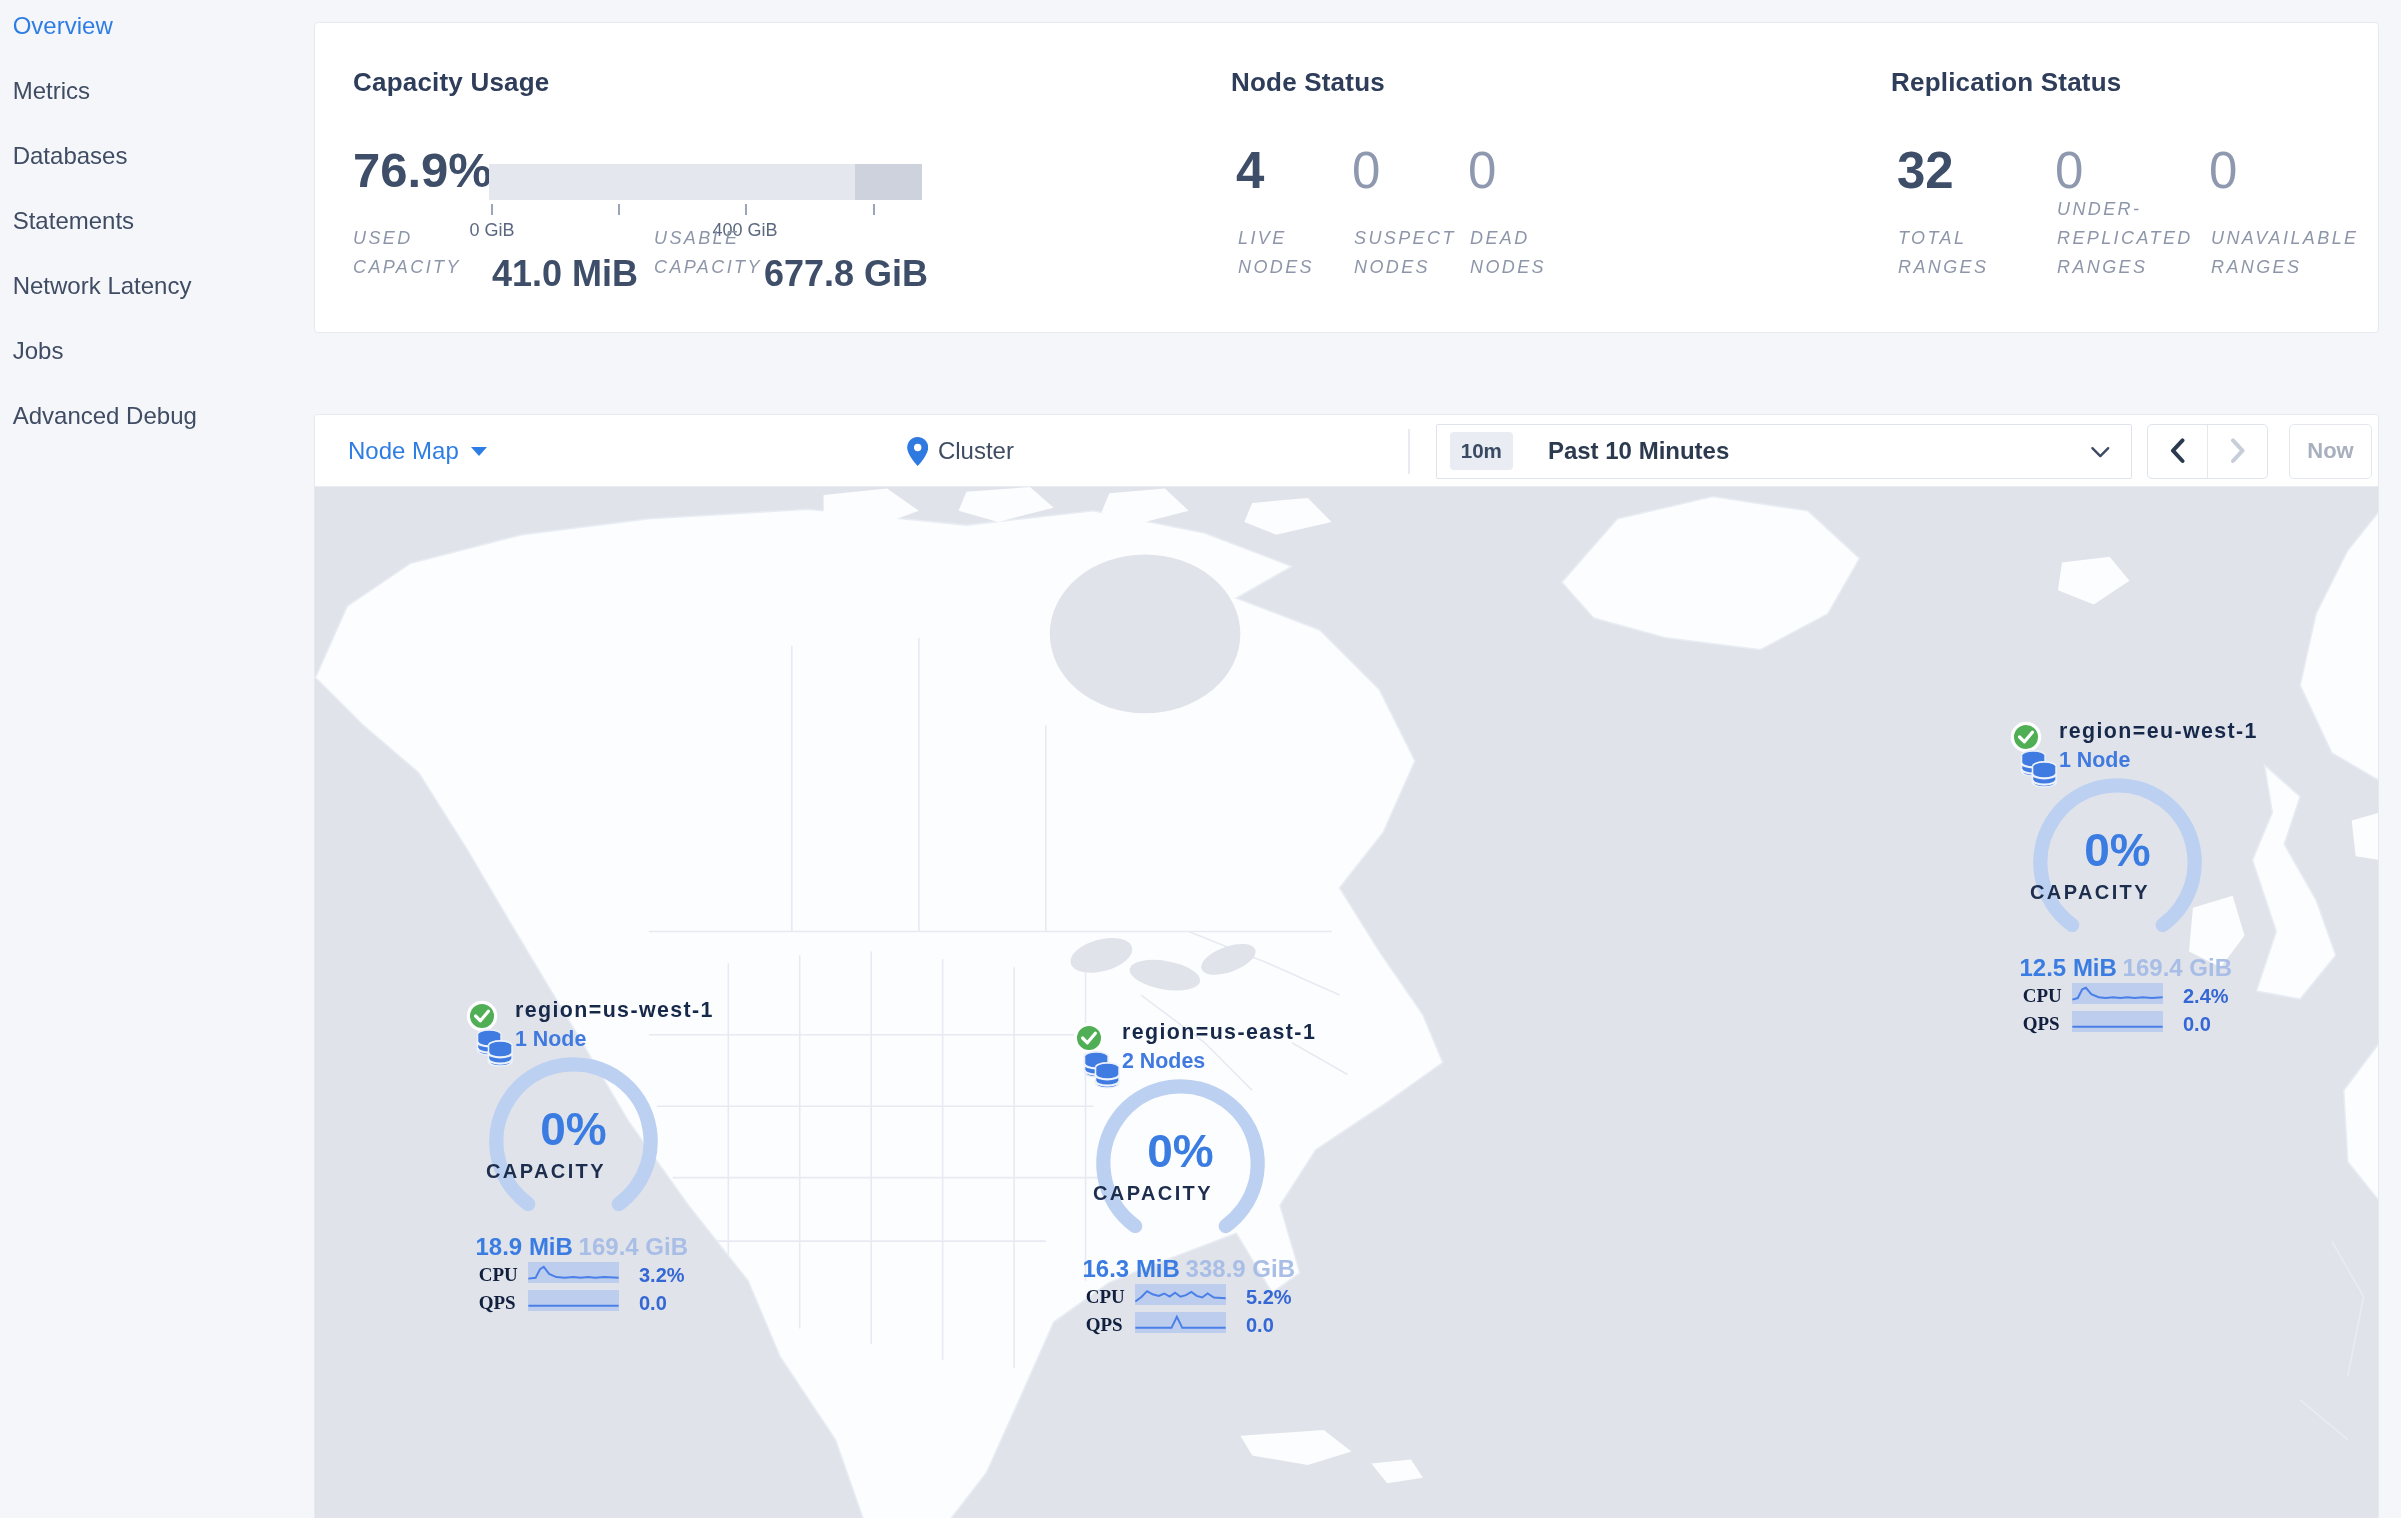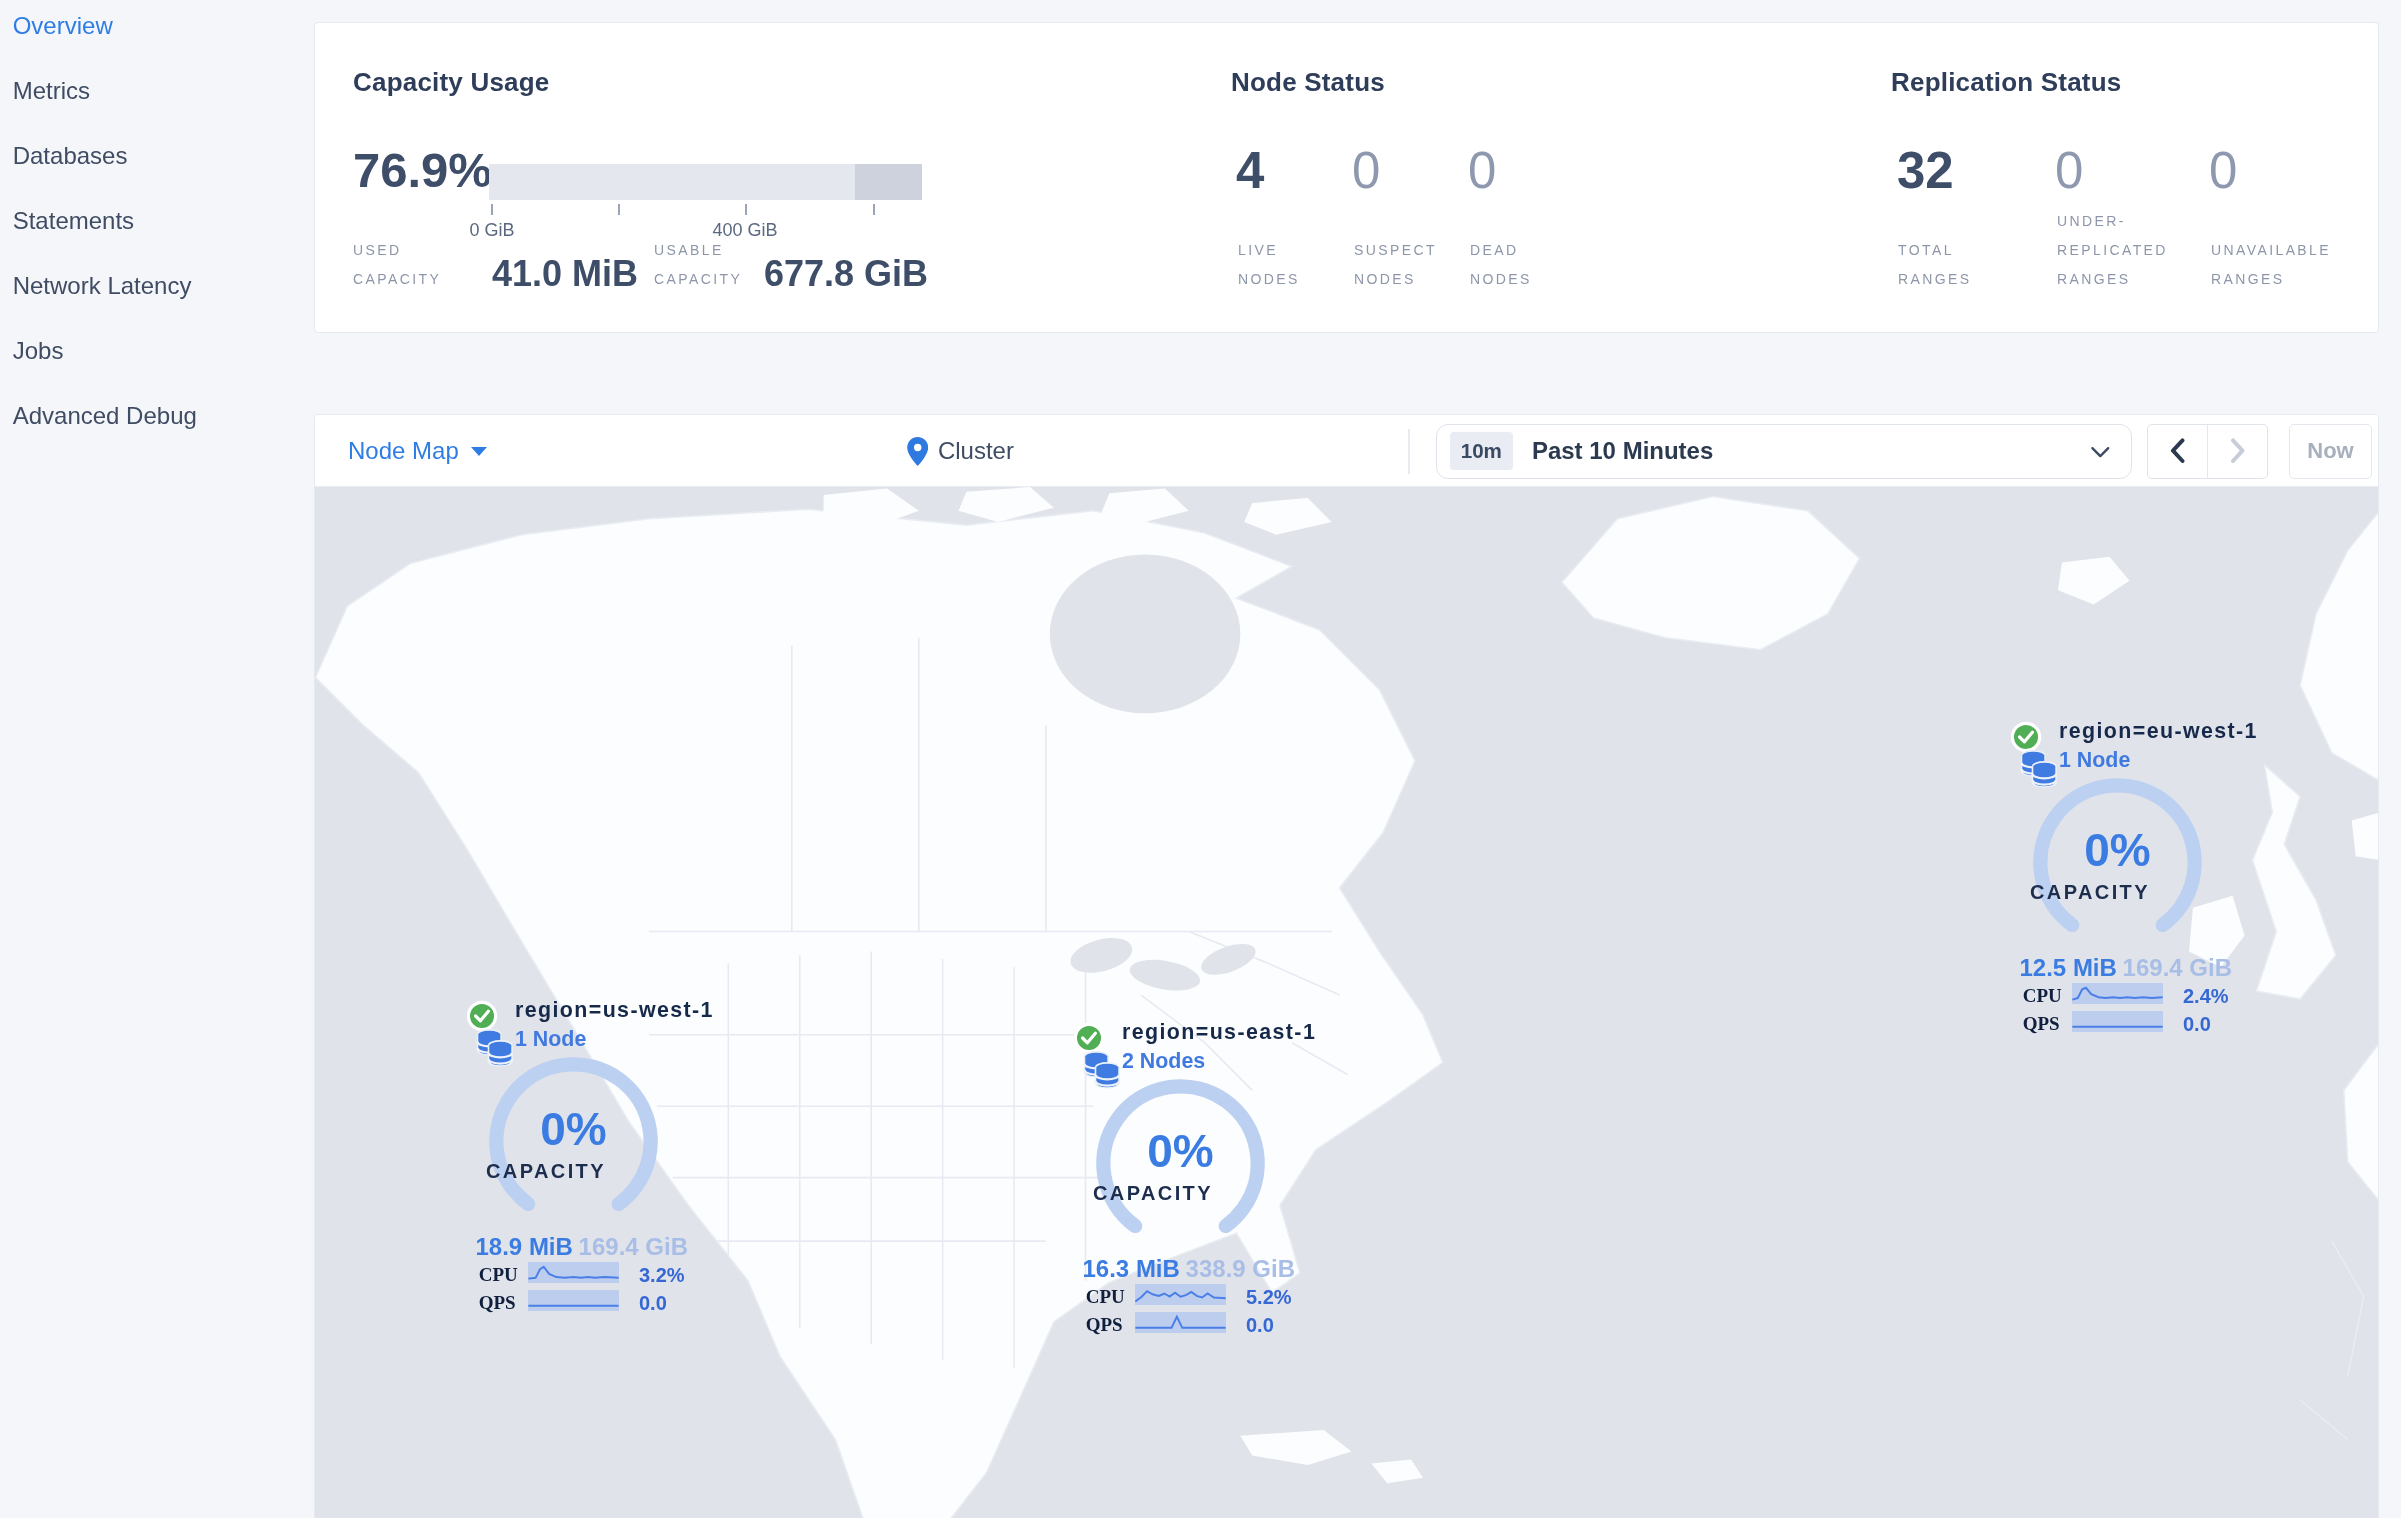--- a/index.html
+++ b/index.html
@@ -13,22 +13,22 @@
   .sidebar li.active { color:#2e7de4; }
 
   
   .card { position:absolute; background:#fff; border:0.8px solid #e5e9f0; border-radius:4px; }
   .stats-card { left:314px; top:22px; width:2065px; height:311px; }
   .map-card   { left:314px; top:414px; width:2065px; height:1344px; overflow:hidden; }
 
   .panel-title { position:absolute; top:44px; font-size:26px; font-weight:600; color:#2e3d59; letter-spacing:0.2px; }
   .bignum { position:absolute; top:118px; font-size:51px; font-weight:600; color:#3e4d68; }
   .bignum.dim { color:#8e99af; font-weight:400; }
-  .stat-label { position:absolute; bottom:38px; font-size:14px; line-height:29px; letter-spacing:2.4px;
-    color:#8d96a9; overflow-wrap:break-word; }
+  .stat-label { position:absolute; bottom:50px; font-size:18px; line-height:29px; letter-spacing:2.4px;
+    color:#8d96a9; overflow-wrap:break-word;font-style:italic; }
 
   
   .cap-percent { position:absolute; left:38px; top:119px; font-size:49px; font-weight:700; color:#3e4d68; }
   .cap-bar { position:absolute; left:174px; top:141px; width:433px; height:36px; background:#e4e7ed; }
   .cap-bar .dark { position:absolute; right:0; top:0; height:100%; background:#cdd2dc; }
   .tick { position:absolute; top:181px; width:1.6px; height:11px; background:#9aa5b8; }
   .tick-label { position:absolute; top:197px; font-size:18px; color:#5b6880; transform:translateX(-50%); }
   .cap-value { position:absolute; bottom:37px; font-size:36px; font-weight:600; color:#3e4d68; }
 
   
@@ -36,21 +36,21 @@
   .tb-item { position:absolute; top:0; height:72px; display:flex; align-items:center; }
   .nodemap-dd { left:33px; cursor:pointer; }
   .nodemap-dd span { font-size:24px; color:#2e7de4; font-weight:500; }
   .caret-down { width:0; height:0; border-left:8px solid transparent; border-right:8px solid transparent;
     border-top:9.5px solid #2e7de4; margin-left:12.7px; }
   .breadcrumb { left:592px; }
   .breadcrumb .txt { font-size:24px; color:#3f4c63; font-weight:500; margin-left:9.5px; }
   .tb-divider { position:absolute; left:1093px; top:13.5px; width:1.6px; height:45px; background:#e8ebf0; }
 
   .time-box { position:absolute; left:1121px; top:8.7px; width:696px; height:55px; background:#fff;
-    border:1.6px solid #dfe3ea; border-radius:12px; display:flex; align-items:center; cursor:pointer; }
+    border:1.6px solid #dfe3ea; border-radius:2px; display:flex; align-items:center; cursor:pointer;gap:16px; }
   .time-badge { margin-left:12.7px; background:#e9ecf2; border-radius:4px; padding:7.1px 11px;
     font-size:20.6px; font-weight:700; color:#3b4a63; }
   .time-label { margin-left:19px; font-size:24px; font-weight:600; color:#2c3a50; }
   .time-chevron { position:absolute; right:20.6px; top:20.6px; }
 
   .pager { position:absolute; left:1832px; top:8.7px; width:121px; height:55px; background:#fff;
     border:1.6px solid #dfe3ea; border-radius:4.8px; display:flex; }
   .pager .half { flex:1; display:flex; align-items:center; justify-content:center; cursor:pointer; }
   .pager .half + .half { border-left:1.6px solid #e3e7ee; }
 

